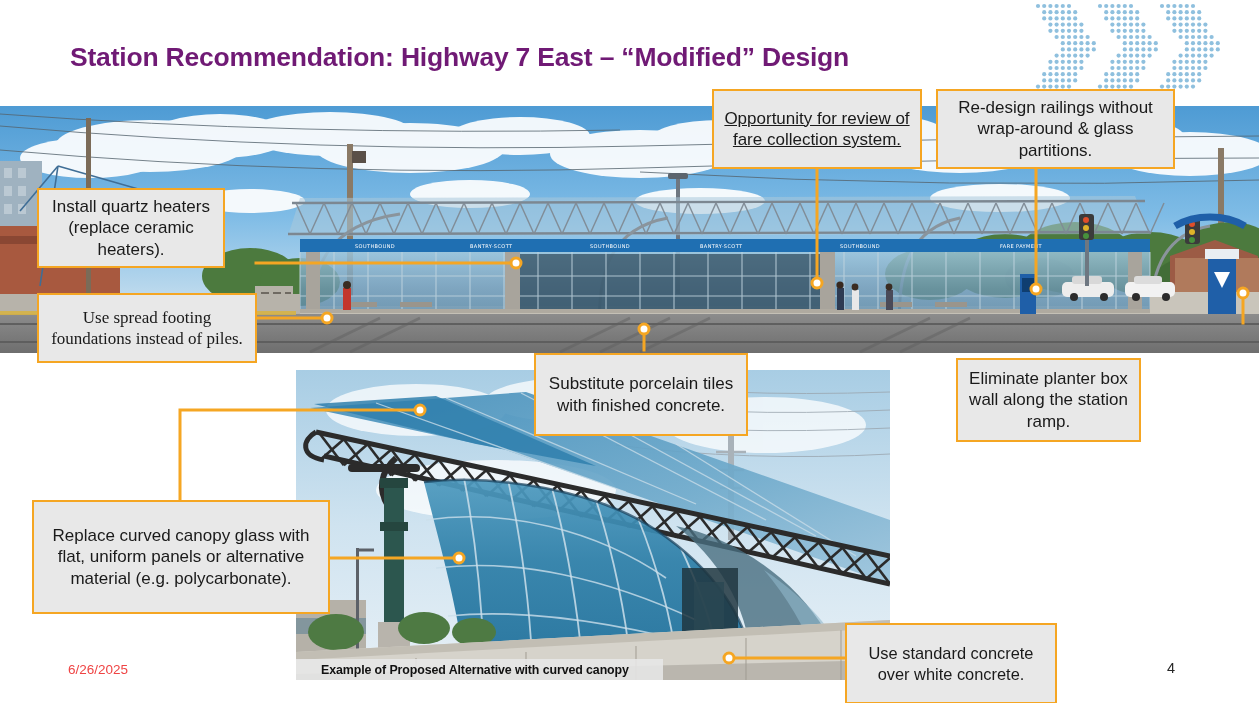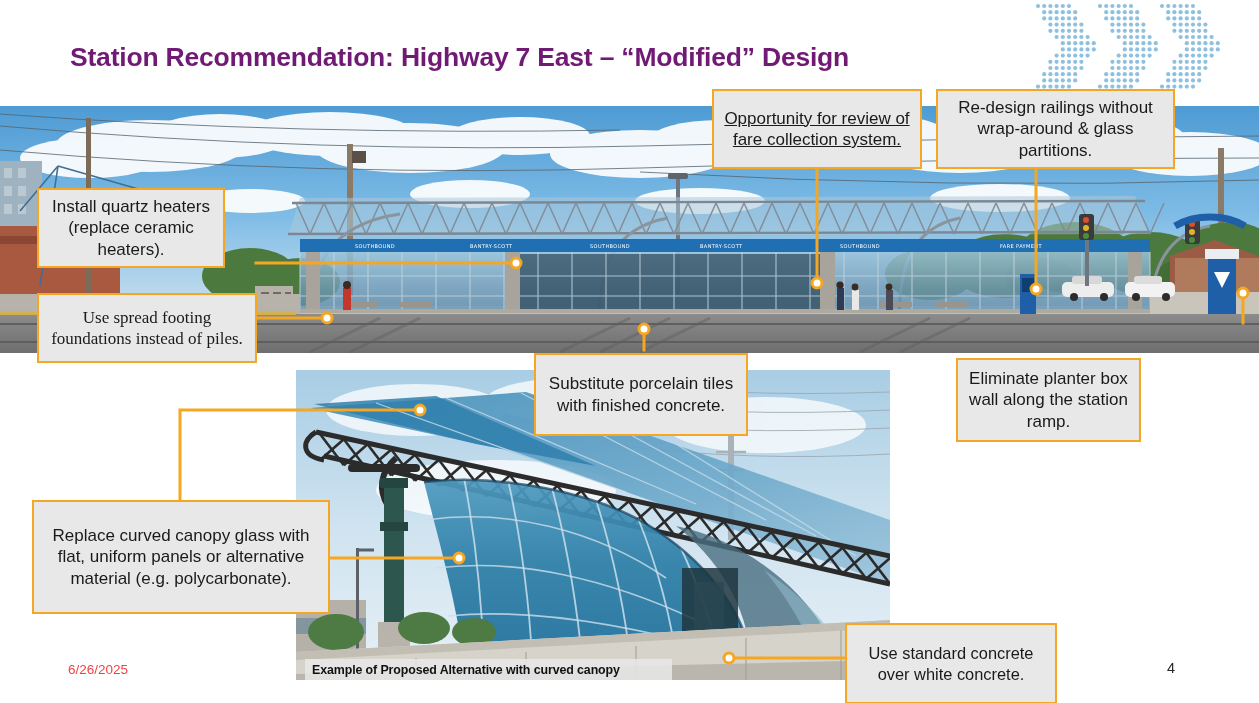--- a/index.html
+++ b/index.html
@@ -21,24 +21,24 @@
 
   
   .photo{position:absolute;overflow:hidden;}
   #photo-main{left:0px;top:106px;width:1259px;height:247px;}
   #photo-alt{left:296px;top:370px;width:594px;height:310px;}
 
   .photo svg{display:block;width:100%;height:100%;}
 
   
   .photo-caption{
-    position:absolute;left:305px;top:659px;width:367px;height:21px;
+    position:absolute;left:296px;top:659px;width:367px;height:21px;
     background:rgba(232,232,232,0.86);
     color:#111;font-size:12.4px;font-weight:bold;
-    display:flex;align-items:center;padding-left:7px;
+    display:flex;align-items:center;padding-left:25px;
     box-sizing:border-box;letter-spacing:-0.1px;
   }
 
   
   #leaders{position:absolute;left:0;top:0;width:1259px;height:703px;pointer-events:none;}
 
   
   .callout{
     position:absolute;box-sizing:border-box;
     background:#E8E8E8;border:2.5px solid #F5A623;

